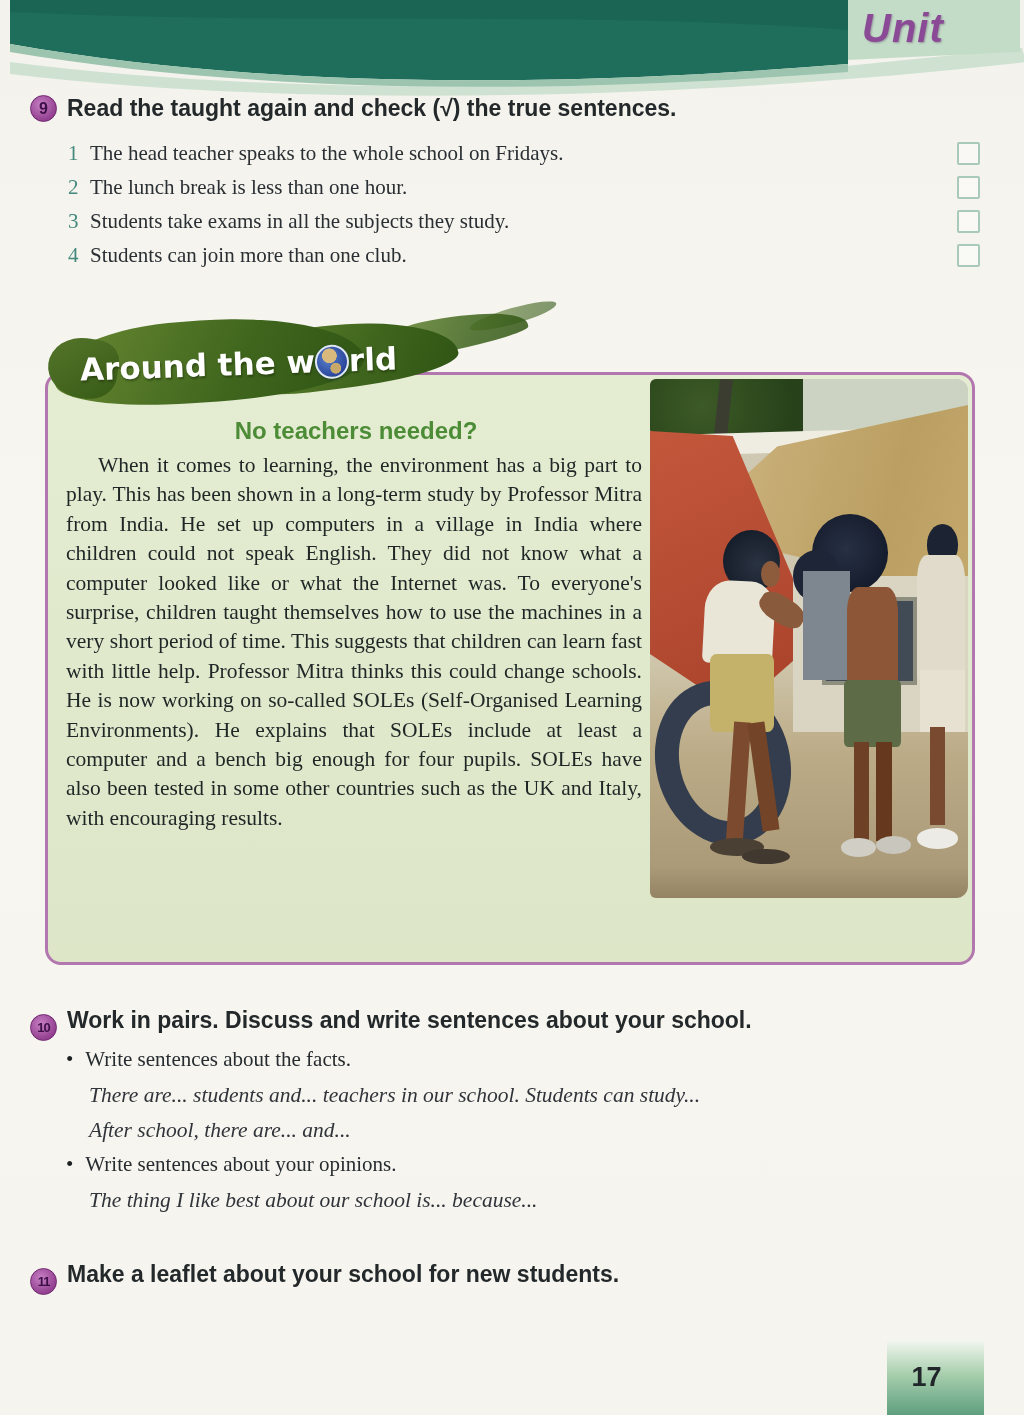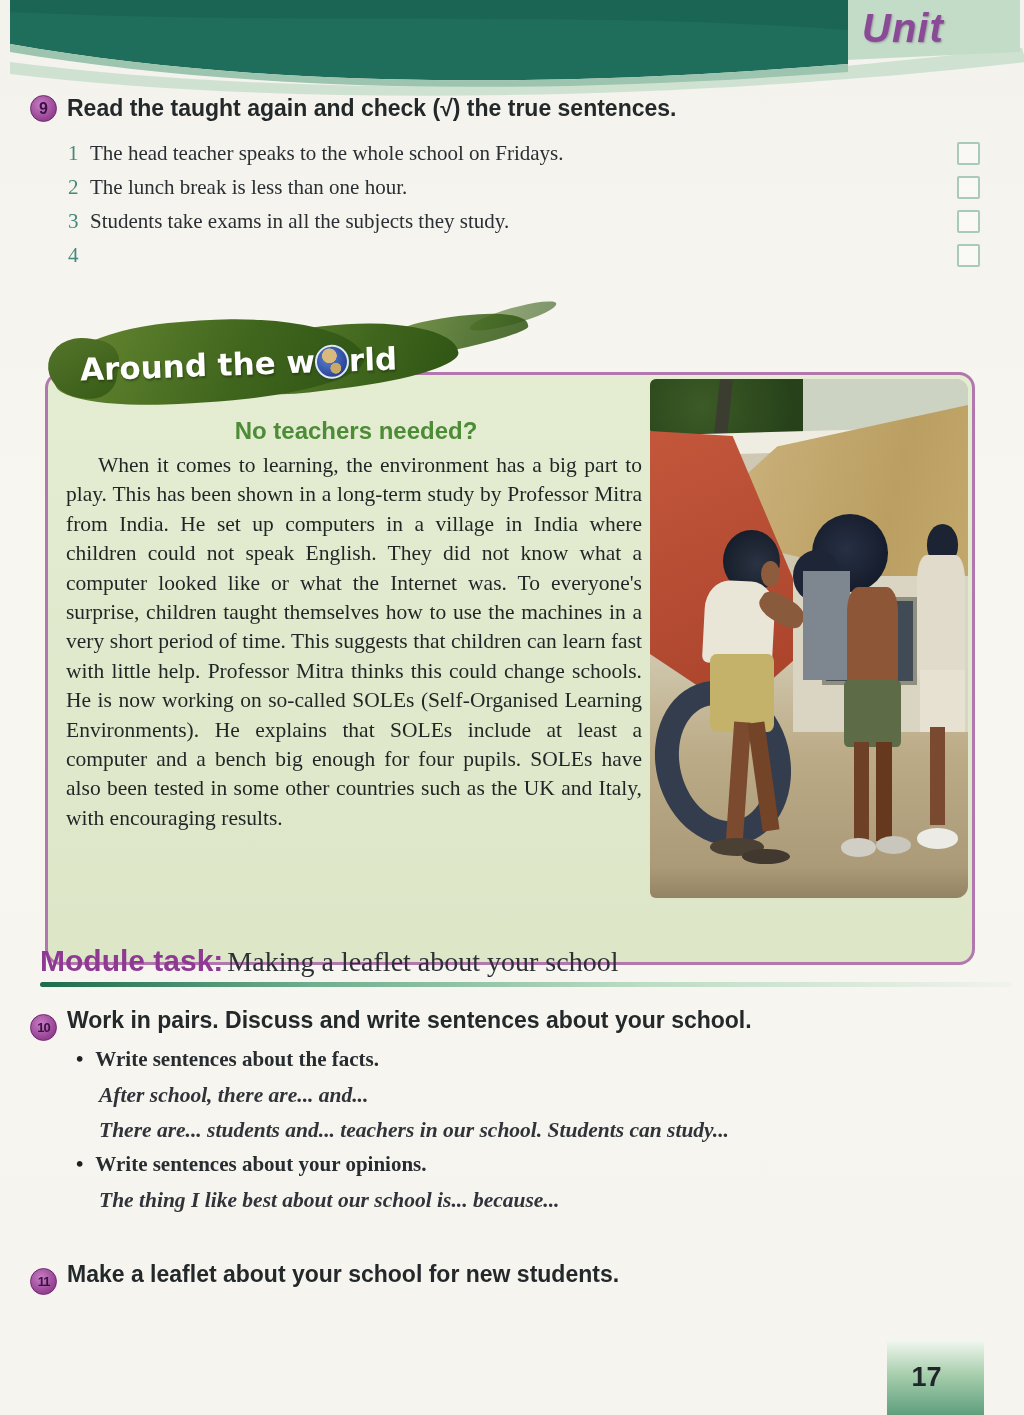--- a/index.html
+++ b/index.html
@@ -99,21 +99,21 @@
     font-family:"Liberation Sans", sans-serif; font-weight:bold;
     font-size:30px; color:#8e3a93;
   }
   .module-title { font-size:28px; color:#2c3134; }
   .module-rule {
     margin-top:4px; height:5px; border-radius:3px;
     background:linear-gradient(90deg,#1d6b4c,#6fae8e 28%,#bcdcc4 62%,rgba(205,228,210,.12));
   }
 
   
-  .bullets { position:absolute; left:76px; width:910px;font-weight:bold; }
+  .bullets { position:absolute; left:66px; width:910px; }
   .b-row { display:flex; gap:12px; font-size:21px; color:#272c30; margin-bottom:5px; line-height:30px;}
   .b-row::before { content:"•"; font-size:21px; line-height:30px; color:#1c2022; }
   .example { font-style:italic; font-size:21.5px; color:#30343a; padding-left:23px; line-height:33px; margin-bottom:2px;}
 
   
   .page-tab {
     position:absolute; left:887px; top:1340px; width:97px; height:75px;
     background:linear-gradient(180deg,#f2f7f0 0%, #a9cfae 45%, #5e9f7e 100%);
     display:flex; align-items:center; justify-content:center;
   }
@@ -151,20 +151,21 @@
       <span class="check-text">The lunch break is less than one hour.</span>
       <span class="checkbox"></span>
     </div>
     <div class="check-row">
       <span class="check-num">3</span>
       <span class="check-text">Students take exams in all the subjects they study.</span>
       <span class="checkbox"></span>
     </div>
     <div class="check-row">
       <span class="check-num">4</span>
+      <span class="check-text">Students can join more than one club.</span>
       <span class="checkbox"></span>
     </div>
   </div>
 
   <div class="read-box">
     <div class="read-title">No teachers needed?</div>
     <div class="read-body">When it comes to learning, the environment has a big part to play. This has been shown in a long-term study by Professor Mitra from India. He set up computers in a village in India where children could not speak English. They did not know what a computer looked like or what the Internet was. To everyone's surprise, children taught themselves how to use the machines in a very short period of time. This suggests that children can learn fast with little help. Professor Mitra thinks this could change schools. He is now working on so-called SOLEs (Self-Organised Learning Environments). He explains that SOLEs include at least a computer and a bench big enough for four pupils. SOLEs have also been tested in some other countries such as the UK and Italy, with encouraging results.</div>
 
     <div class="photo">
       <div class="pl" style="left:0;top:0;width:55%;height:13%;background:radial-gradient(circle at 30% 40%,#3c5a26,#27421a 70%);border-radius:0 0 45% 25%;"></div>
@@ -208,38 +209,31 @@
 
   <div class="atw">
     <div class="blob b4"></div>
     <div class="blob b3"></div>
     <div class="blob b2"></div>
     <div class="blob b1"></div>
     <div class="blob b5"></div>
     <div class="atw-text"><span>Around the w</span><span class="globe"></span><span>rld</span></div>
   </div>
 
-  <div class="module">
-    <div>
-      <span class="module-label">Module task:</span>
-      <span class="module-title">Making a leaflet about your school</span>
-    </div>
-    <div class="module-rule"></div>
-  </div>
 
   <div class="act-head" style="top:1006px; width:950px;">
     <div class="badge small">10</div>
     <div class="act-title">Work in pairs. Discuss and write sentences about your school.</div>
   </div>
   <div class="bullets" style="top:1044px;">
     <div class="b-row">
         <span>Write sentences about the facts.</span>
       </div>
+    <div class="example">There are... students and... teachers in our school. Students can study...</div>
     <div class="example">After school, there are... and...</div>
-    <div class="example">There are... students and... teachers in our school. Students can study...</div>
     <div class="b-row">
         <span>Write sentences about your opinions.</span>
       </div>
     <div class="example">The thing I like best about our school is... because...</div>
   </div>
 
   <div class="act-head" style="top:1260px; width:950px;">
     <div class="badge small">11</div>
     <div class="act-title">Make a leaflet about your school for new students.</div>
   </div>

